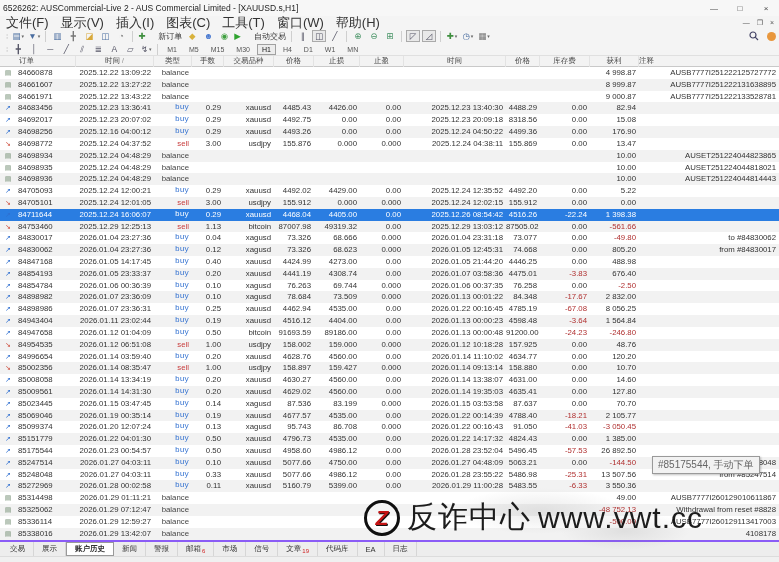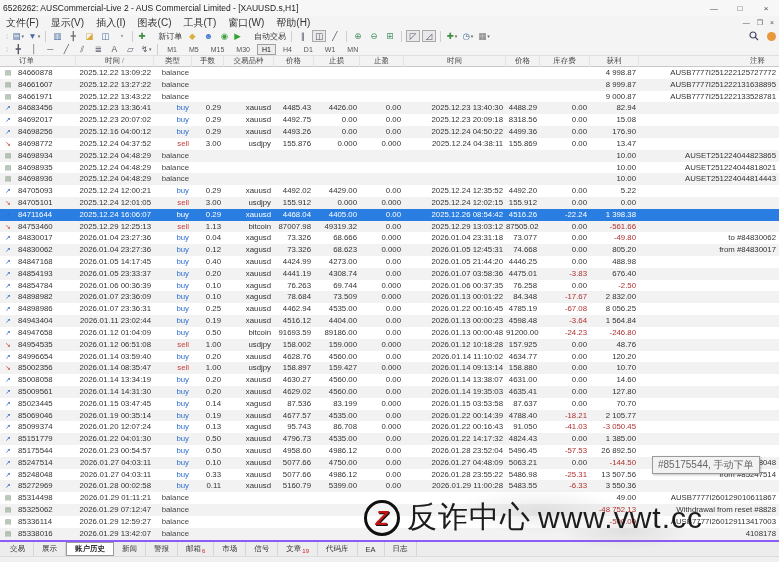--- a/index.html
+++ b/index.html
@@ -8,21 +8,21 @@
   .window { position:relative; width:779px; height:562px; background:#f4f4f4; overflow:hidden; }
 
   
   .titlebar { height:16px; background:#f7f7f7; display:flex; align-items:center; }
   .title { font-size:8.5px; color:#222; padding-left:3px; white-space:nowrap; }
   .win-controls { margin-left:auto; display:flex; }
   .win-btn { width:26px; height:16px; font-size:8px; color:#444; display:flex; align-items:center; justify-content:center; }
 
   
   .menubar { height:13px; display:flex; align-items:center; background:#f4f4f4; }
-  .menu-item { font-size:10px; color:#333; padding:0 6px; white-space:nowrap; }
+  .menu-item { font-size:13px; color:#333; padding:0 6px; white-space:nowrap; }
   .mdi-controls { margin-left:auto; display:flex; gap:7px; padding-right:5px; font-size:7px; color:#555; }
 
   
   .toolbar1 { height:14px; display:flex; align-items:center; background:#f4f4f4; padding-left:4px; }
   .toolbar2 { height:13px; display:flex; align-items:center; background:#f4f4f4; padding-left:4px; border-bottom:1px solid #e0e0e0; }
   .tbtn { height:12px; min-width:14px; display:flex; align-items:center; justify-content:center; font-size:8.5px; color:#556; border:1px solid transparent; margin:0 1px; white-space:nowrap; }
   .tbtn.pressed { background:#e9e9e9; border:1px solid #aaa; }
   .tbtn .dd { font-size:5px; color:#666; margin-left:1px; }
   .tbtn .tlabel { font-size:8px; color:#333; margin-left:13px; }
   .sep { width:1px; height:11px; background:#cfcfcf; margin:0 3px; }
@@ -31,33 +31,33 @@
   .tf.active { background:#ececec; border:1px solid #a0a0a0; color:#111; }
   .tb-right { margin-left:auto; display:flex; align-items:center; gap:5px; padding-right:3px; }
   .orange-dot { width:9px; height:9px; border-radius:50%; background:#e8973d; }
 
   
   .grid-cols { display:grid; grid-template-columns:16px 60px 78px 38px 32px 50px 40px 46px 44px 102px 34px 50px 49px 1fr; }
   .thead { height:11px; background:#f3f3f3; border-bottom:1px solid #c9c9c9; font-size:7.5px; color:#444; align-items:center; }
   .hc { text-align:center; border-right:1px solid #e3e3e3; overflow:hidden; white-space:nowrap; height:11px; line-height:10px; }
   .hc.first { border-right:none; }
   .hc.order-h { text-align:left; padding-left:3px; }
-  .hc.comment-h { text-align:right; padding-right:14px; border-right:none; }
+  .hc.comment-h { text-align:left; padding-right:14px; border-right:none; }
   .sort-mark { color:#888; font-size:6.5px; margin-left:2px; }
   .tbody { height:473px; background:#fff; overflow:hidden; }
   .trow { height:11.82px; line-height:11.8px; font-size:7.8px; color:#333; }
   .trow:nth-child(even) { background:#f2f2f2; }
   .trow.sel { background:#2a7de1; }
   .trow.sel .c { color:#fff !important; }
   .c { text-align:right; padding-right:3px; overflow:hidden; white-space:nowrap; }
   .c-order { text-align:left; padding-left:2px; padding-right:0; }
   .c-icon { text-align:center; padding:0; }
   .oi { font-size:7px; }
   .oi-buy { color:#2f6fd0; } .oi-sell { color:#cc4433; } .oi-balance { color:#7f967f; }
-  .type-buy { color:#2f6fd0; } .type-sell { color:#c83c3c; } .type-balance { color:#444; }
+  .type-buy { color:#2f6fd0;font-family:Liberation Mono, monospace; } .type-sell { color:#c83c3c; } .type-balance { color:#444; }
   .neg { color:#b03030; }
 
   
   .tooltip { position:absolute; left:652px; top:456px; padding:1px 5px; background:#f2f2f2; border:1px solid #9a9a9a; font-size:10px; color:#666; z-index:5; box-shadow:1px 1px 2px rgba(0,0,0,.25); white-space:nowrap; }
 
   
   .wm-blob { position:absolute; background:radial-gradient(closest-side, rgba(110,110,110,.14), rgba(110,110,110,0)); border-radius:50%; z-index:4; }
   .watermark { position:absolute; left:364px; top:497px; display:flex; align-items:center; gap:7px; z-index:6; }
   .wm-logo { width:36px; height:36px; border:3px solid #101010; border-radius:50%; display:flex; align-items:center; justify-content:center; background:rgba(255,255,255,.2); }
   .wm-z { font-size:21px; font-weight:bold; font-style:italic; color:#c41414; text-shadow:1px 1px 0 #111; line-height:1; }

